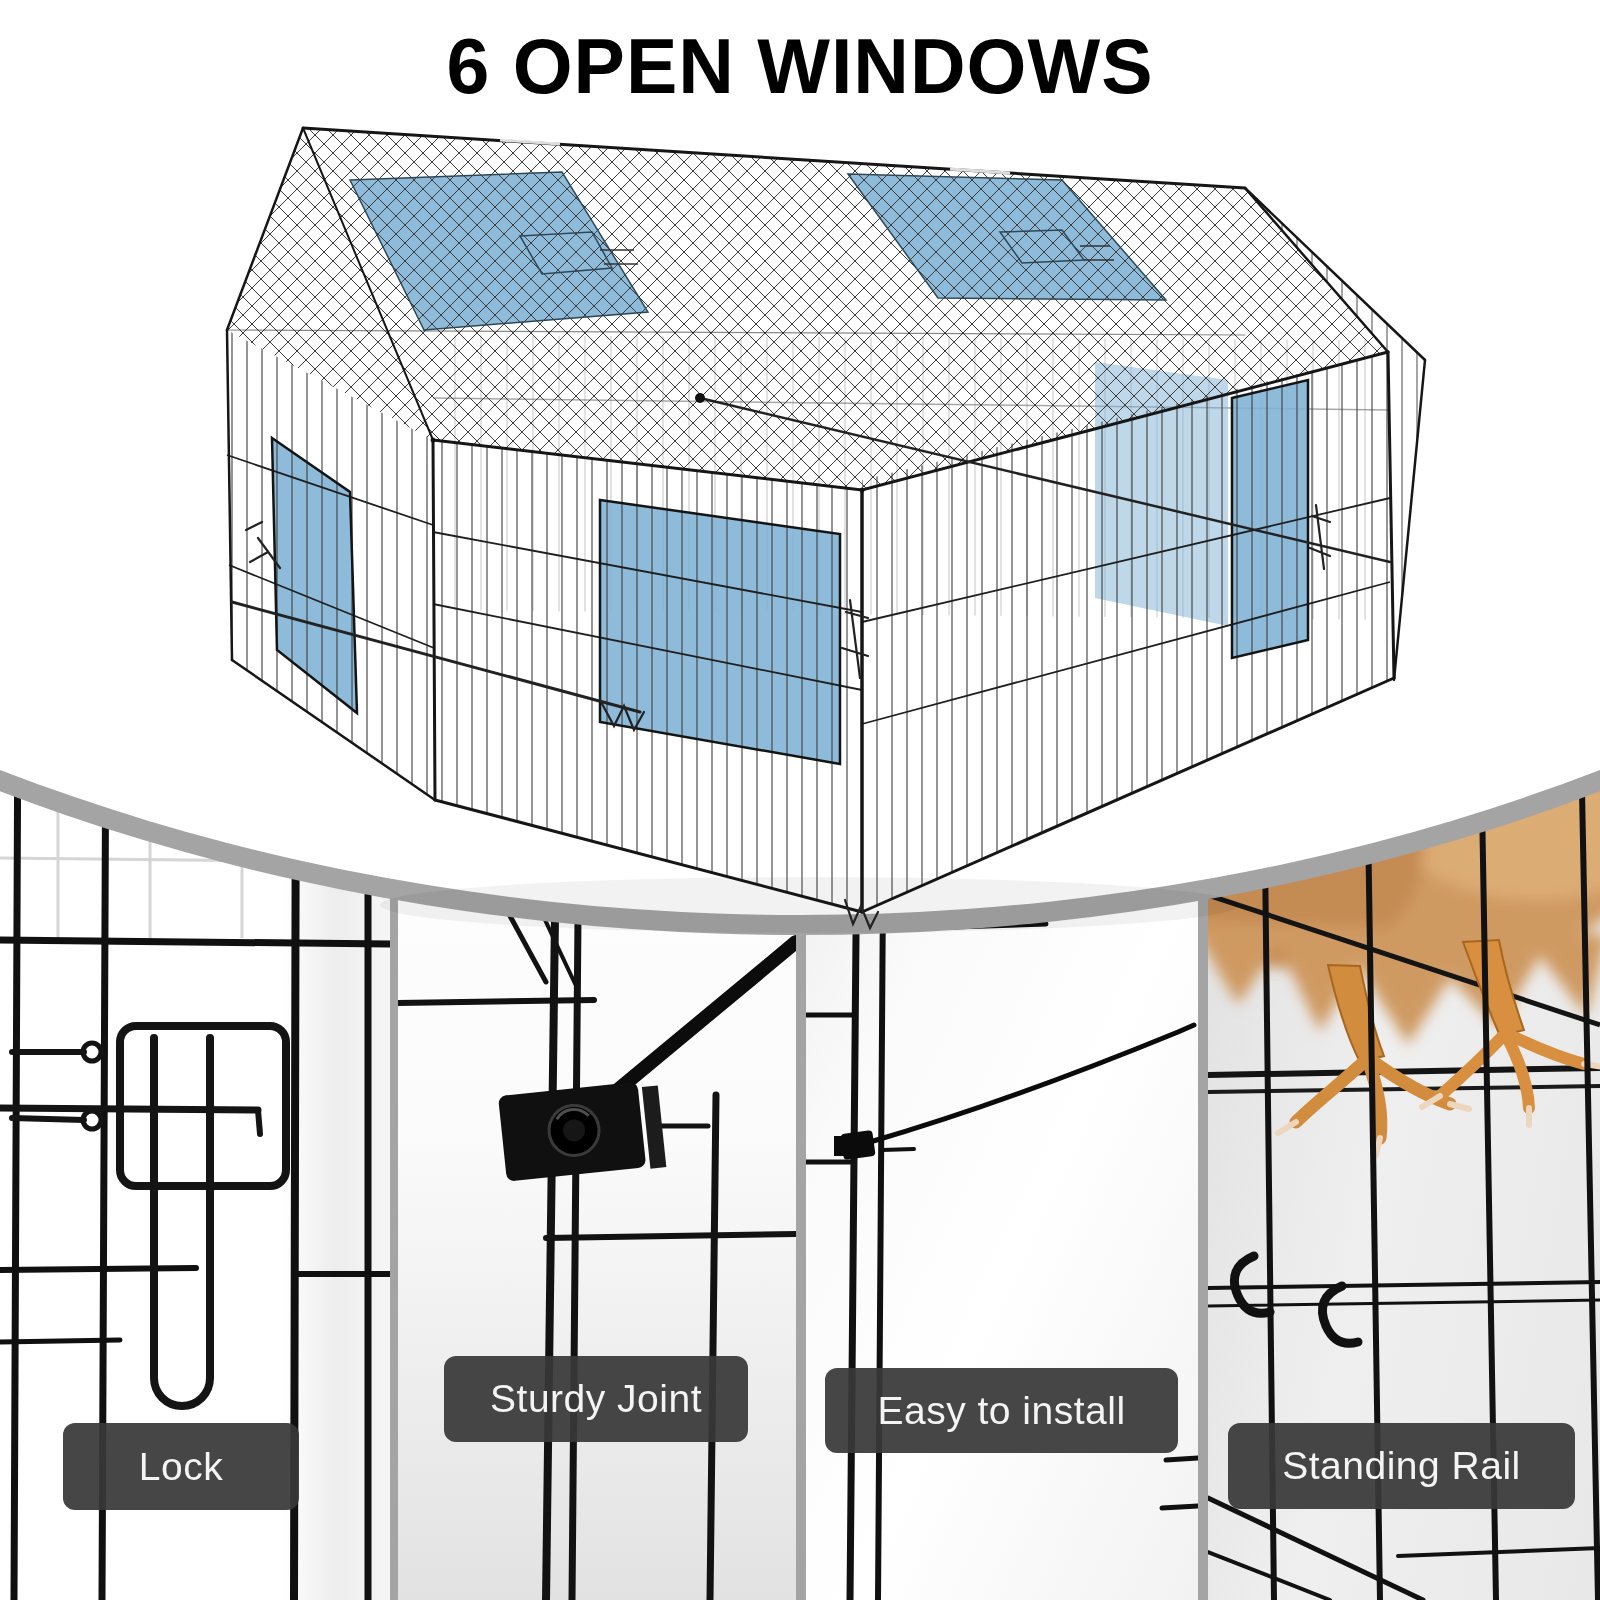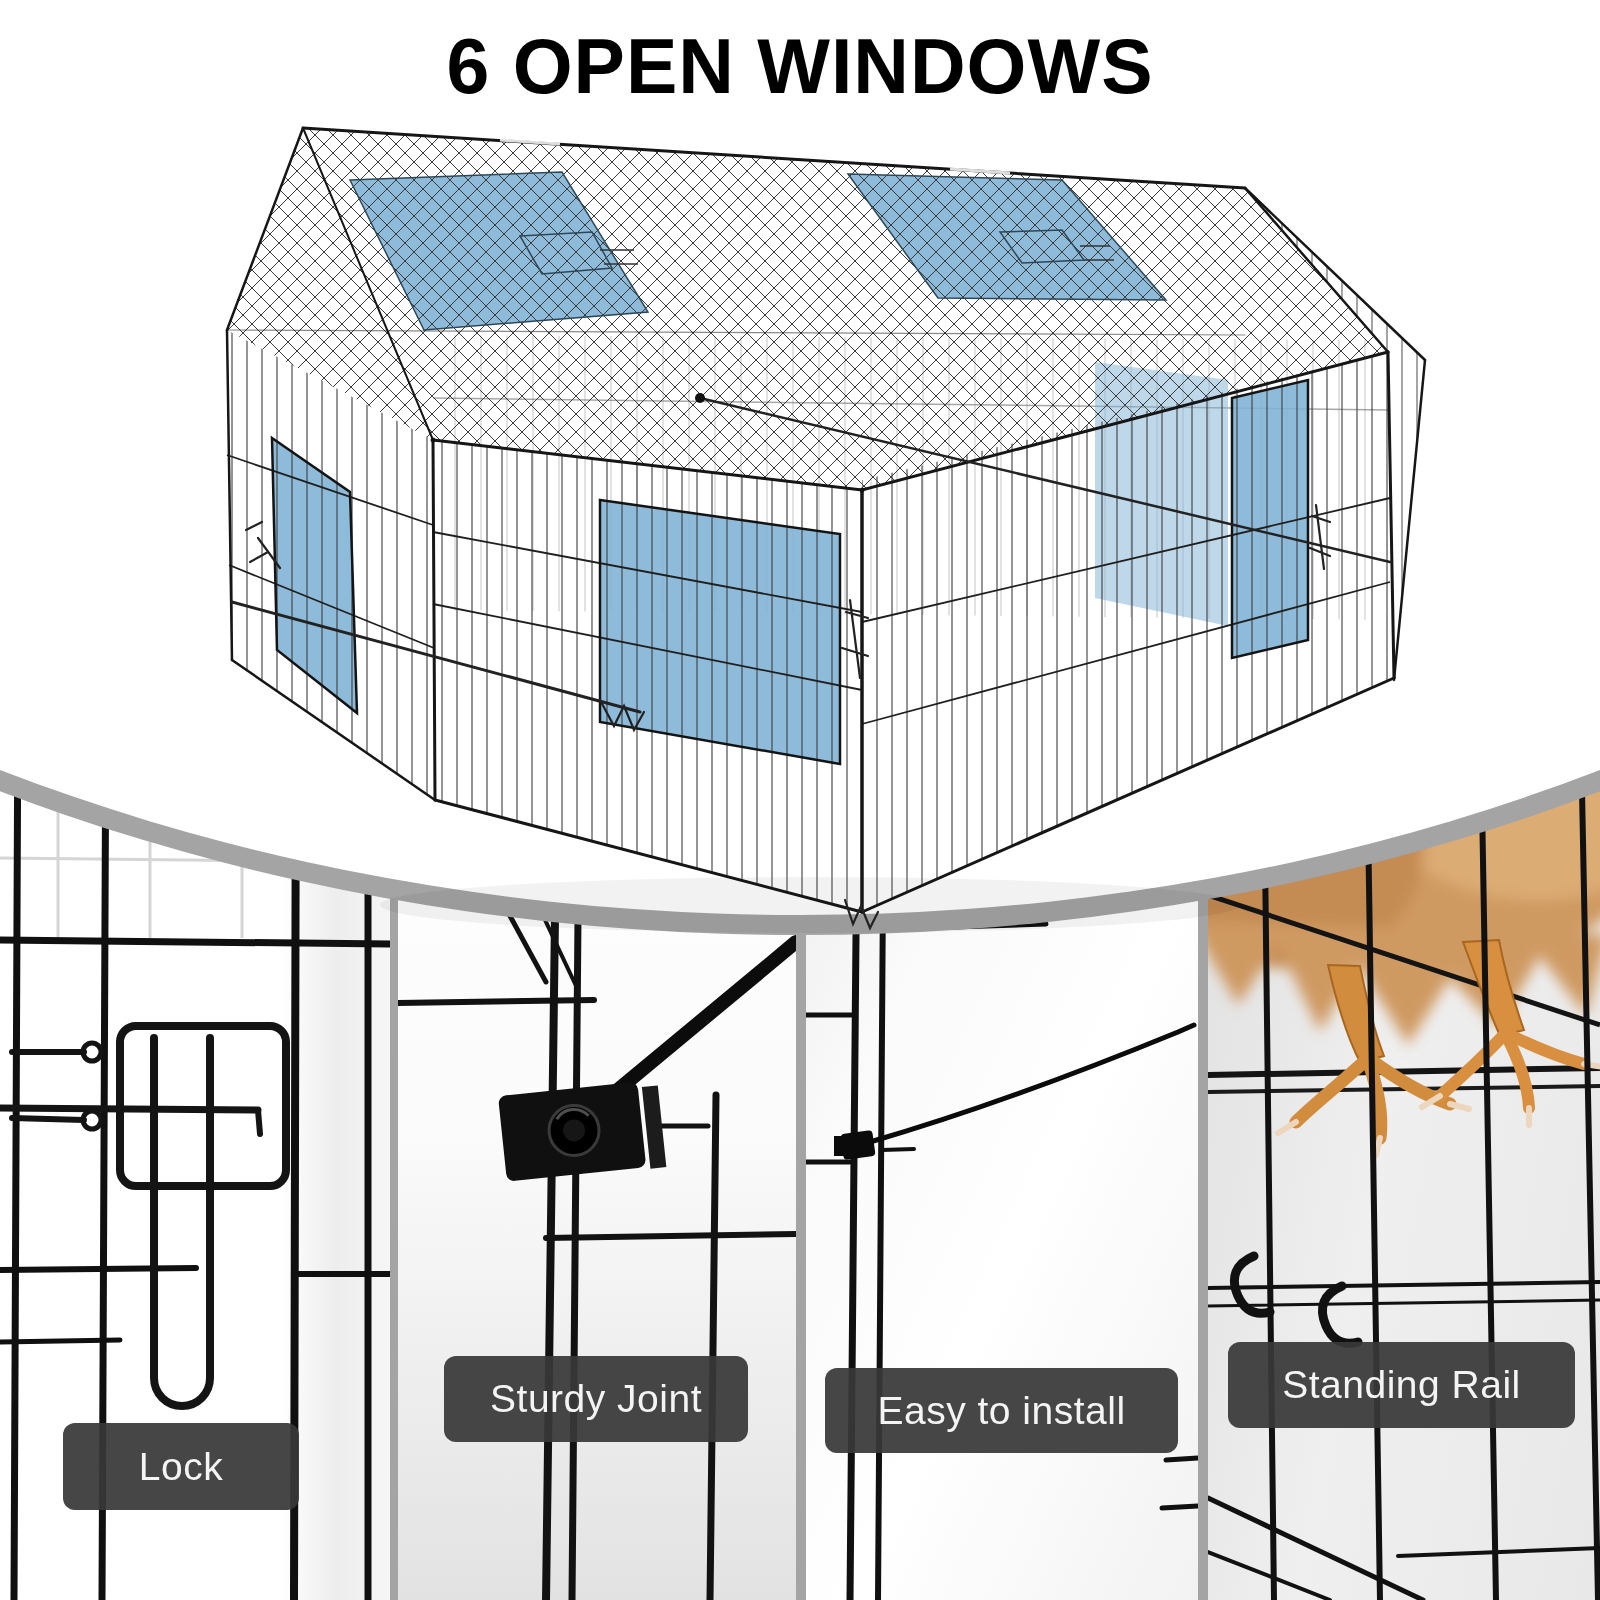--- a/index.html
+++ b/index.html
@@ -24,21 +24,21 @@
         font-size:77px;font-weight:800;letter-spacing:1px;color:#000;margin:0;}
   
   .cage{position:absolute;left:0;top:0;width:1600px;height:960px;}
   
   .flabel{position:absolute;display:flex;align-items:center;justify-content:center;
         background:rgba(56,56,56,.93);color:#f4f4f4;border-radius:12px;
         font-size:39px;font-weight:400;letter-spacing:.5px;white-space:nowrap;}
   #lab1{left:63px;  top:1423px; width:236px;height:87px;}
   #lab2{left:444px; top:1356px; width:304px;height:86px;}
   #lab3{left:825px; top:1368px; width:353px;height:85px;}
-  #lab4{left:1228px;top:1342px; width:347px;height:86px;justify-content:center;}
+  #lab4{left:1228px;top:1423px; width:347px;height:86px;justify-content:center;}
 </style>
 </head>
 <body>
 
 <div class="page">
 
   <div class="panel" id="panel1">
     <svg viewBox="0 0 390 910">
 
       <g stroke="#d5d5d5" stroke-width="3" fill="none">

